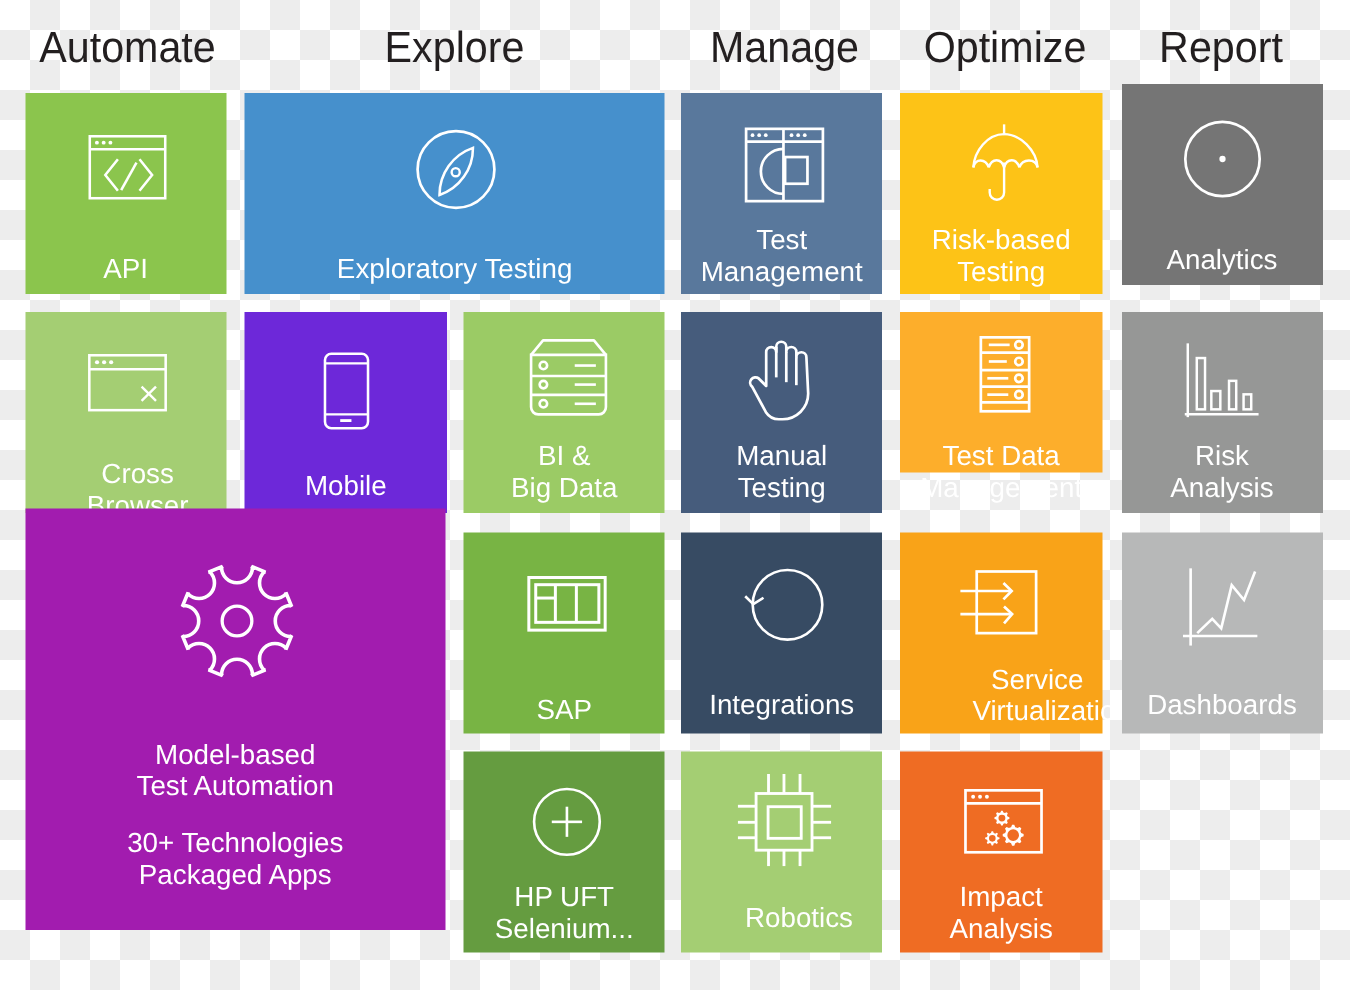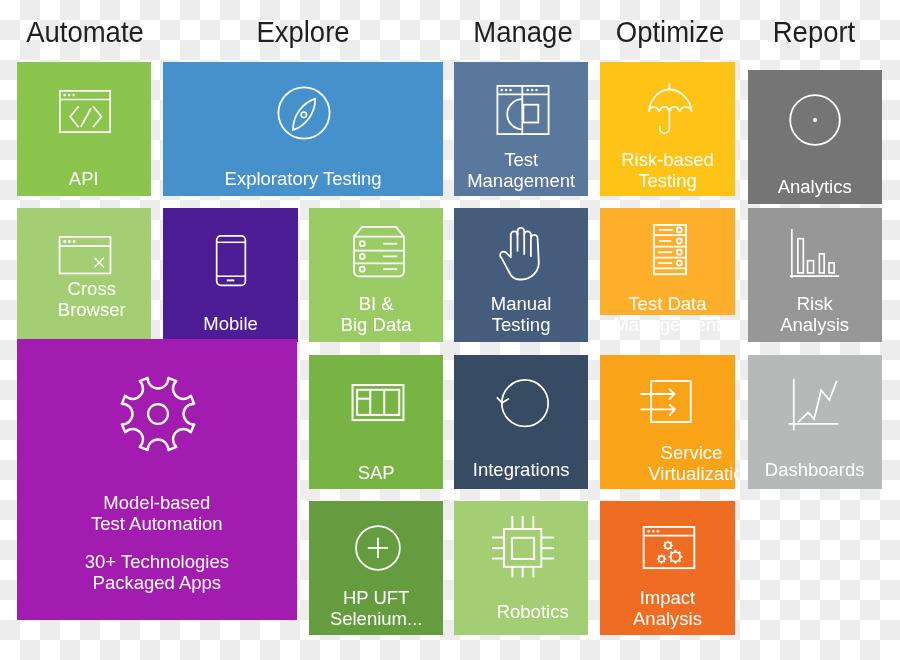--- a/index.html
+++ b/index.html
@@ -85,45 +85,45 @@
  <path d="M0.9 29.6 C2.2 23.5 9.0 23.5 11.2 29.6" fill="none" stroke="#fff" stroke-width="1.6"></path>
  <path d="M11.2 29.6 C13.3 23.2 19.5 23.2 21.4 29.6" fill="none" stroke="#fff" stroke-width="1.6"></path>
  <path d="M21.4 29.6 C23.3 23.2 29.5 23.2 31.6 29.6" fill="none" stroke="#fff" stroke-width="1.6"></path>
  <path d="M31.6 29.6 C33.7 23.5 42.4 23.5 43.7 29.6" fill="none" stroke="#fff" stroke-width="1.6"></path>
  <path d="M21.4 26.3 L21.4 46.4 A4.8 4.8 0 0 1 11.8 46.4 L11.8 44.0" fill="none" stroke="#fff" stroke-width="1.6"></path>
 </svg>
       </div>
       <div class="label" style="top: 87.2px;">Risk-based
 Testing</div>
     </div>
-    <div class="tile" style="left: 747.5px; top: 56px; width: 134.3px; height: 134.3px; background: rgb(117, 117, 117); margin-top: 14px;">
+    <div class="tile" style="left: 747.5px; top: 56px; width: 134.3px; height: 134.3px; background: rgb(117, 117, 117);">
       <div class="ico" style="top: 24px; margin-left: 0px;">
         <svg width="52" height="52" viewBox="0 0 52 52">
  <circle cx="26" cy="26" r="24.8" fill="none" stroke="#fff" stroke-width="1.8"></circle>
  <circle cx="26" cy="26" r="2.1" fill="#fff"></circle>
 </svg>
       </div>
       <div class="label" style="top: 105.8px;">Analytics</div>
     </div>
     <div class="tile" style="left: 16.6px; top: 208px; width: 134.3px; height: 134.3px; background: rgb(164, 206, 115);">
       <div class="ico" style="top: 27.5px; margin-left: 1.3px;">
         <svg width="52.6" height="38.3" viewBox="0 0 52.6 38.3">
  <rect x="0.85" y="0.85" width="50.9" height="36.6" fill="none" stroke="#fff" stroke-width="1.7"></rect>
  <line x1="0.85" y1="10.2" x2="51.75" y2="10.2" stroke="#fff" stroke-width="1.7"></line>
  <circle cx="6.0" cy="5.5" r="1.4" fill="#fff"></circle>
  <circle cx="10.7" cy="5.5" r="1.4" fill="#fff"></circle>
  <circle cx="15.4" cy="5.5" r="1.4" fill="#fff"></circle>
  <line x1="35.7" y1="21.7" x2="45.3" y2="31.3" stroke="#fff" stroke-width="1.6"></line>
  <line x1="45.3" y1="21.7" x2="35.7" y2="31.3" stroke="#fff" stroke-width="1.6"></line>
 </svg>
       </div>
-      <div class="label" style="top: 70px; margin-left: 16px;">Cross
+      <div class="label" style="top: 97px; margin-left: 16px;">Cross
 Browser</div>
     </div>
-    <div class="tile" style="left: 163.4px; top: 208px; width: 134.3px; height: 134.3px; background: #4c1d95;">
+    <div class="tile" style="left: 163.4px; top: 208px; width: 134.3px; height: 134.3px; background: #6d28d9;">
       <div class="ico" style="top: 27px; margin-left: 0.3px;">
         <svg width="30.4" height="51.3" viewBox="0 0 30.4 51.3">
  <rect x="0.85" y="0.85" width="28.7" height="49.6" rx="4.2" fill="none" stroke="#fff" stroke-width="1.7"></rect>
  <line x1="0.85" y1="7.3" x2="29.55" y2="7.3" stroke="#fff" stroke-width="1.5"></line>
  <line x1="0.85" y1="41.2" x2="29.55" y2="41.2" stroke="#fff" stroke-width="1.5"></line>
  <line x1="11.0" y1="45.4" x2="18.5" y2="45.4" stroke="#fff" stroke-width="1.9"></line>
 </svg>
       </div>
       <div class="label" style="top: 104.6px;">Mobile</div>
     </div>

